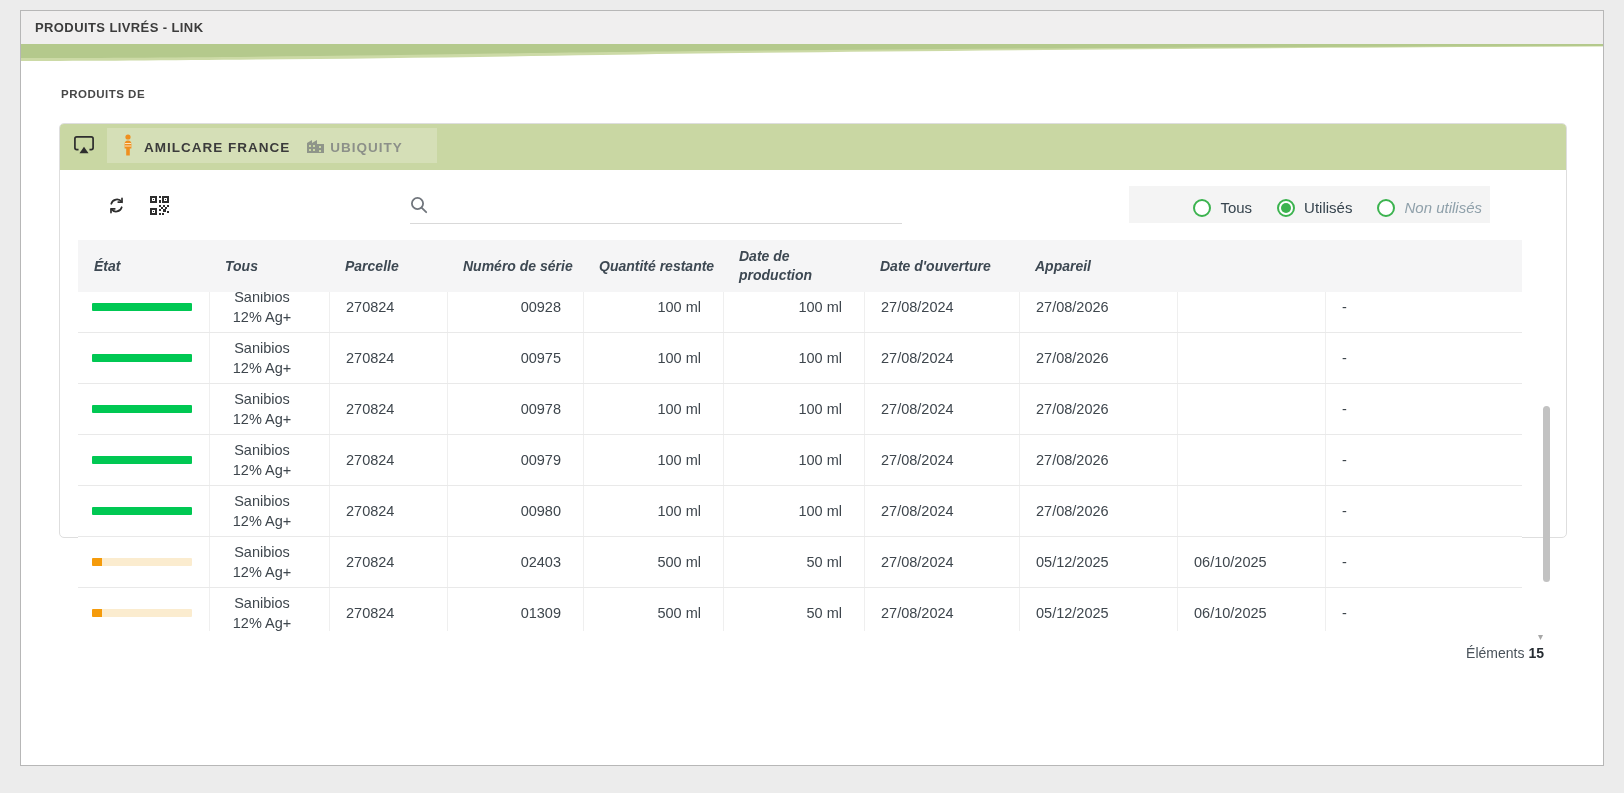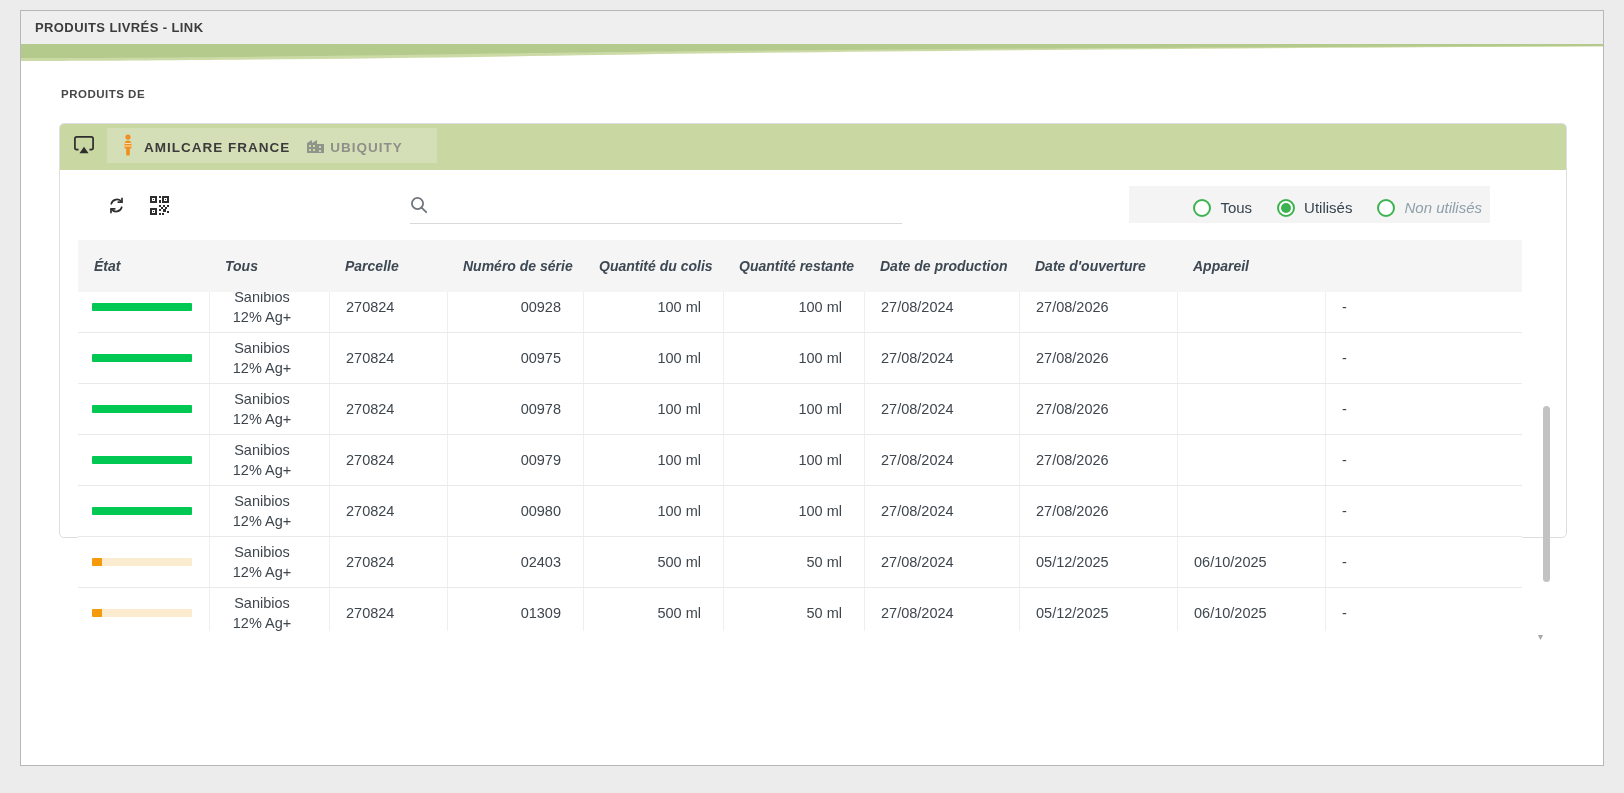--- a/index.html
+++ b/index.html
@@ -257,21 +257,20 @@
           <span class="radio-label">Non utilisés</span>
         </div>
       </div>
     </div>
 
     <div class="thead">
         <div class="th">État</div>
         <div class="th">Tous</div>
         <div class="th">Parcelle</div>
         <div class="th">Numéro de série</div>
-        <div class="th">Quantité du colis</div>
         <div class="th">Quantité restante</div>
         <div class="th">Date de production</div>
         <div class="th">Date d'ouverture</div>
         <div class="th">Appareil</div>
       </div>
     <div class="tbody">
         <div class="trow">
     <div class="td c-status">
       <div class="bar green">
               <div class="bar-fill" style="width: 100%;"></div>
@@ -392,17 +391,20 @@
     <div class="td num">01309</div>
     <div class="td num">500 ml</div>
     <div class="td num">50 ml</div>
     <div class="td">27/08/2024</div>
     <div class="td">05/12/2025</div>
     <div class="td">06/10/2025</div>
     <div class="td">-</div>
   </div>
       </div>
 
+    <div class="panel-footer">
+      <span class="elements"><span>Éléments</span><b>15</b></span>
+    </div>
 
     <div class="vscroll-thumb"></div>
     <div class="vscroll-caret">▾</div>
   </div>
 </div>
 
 </body></html>

